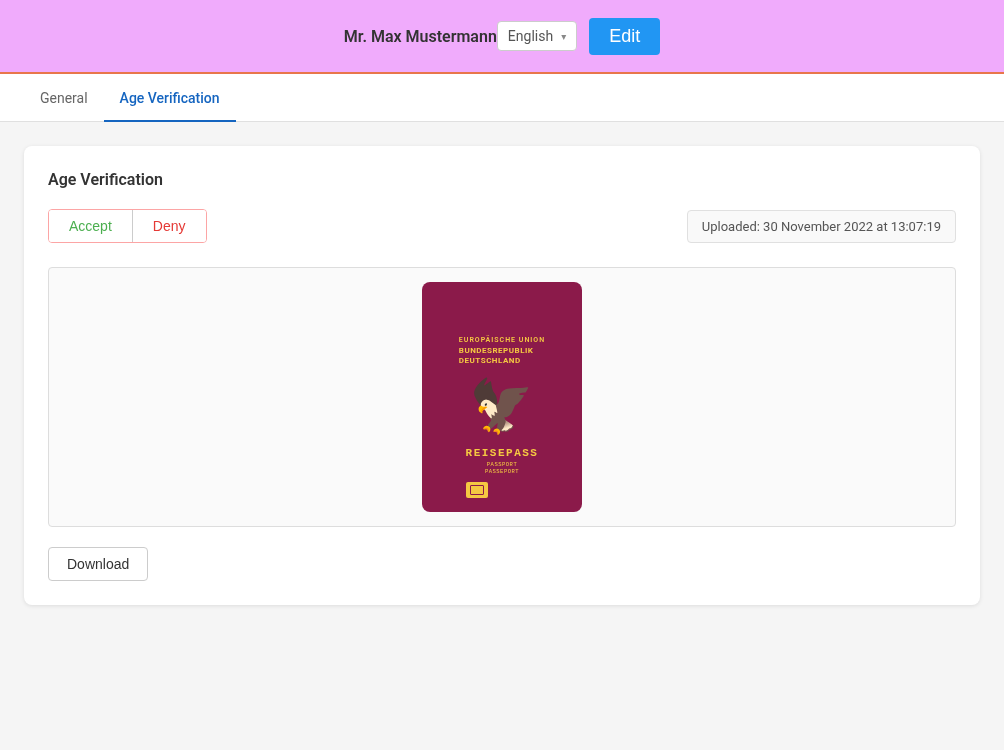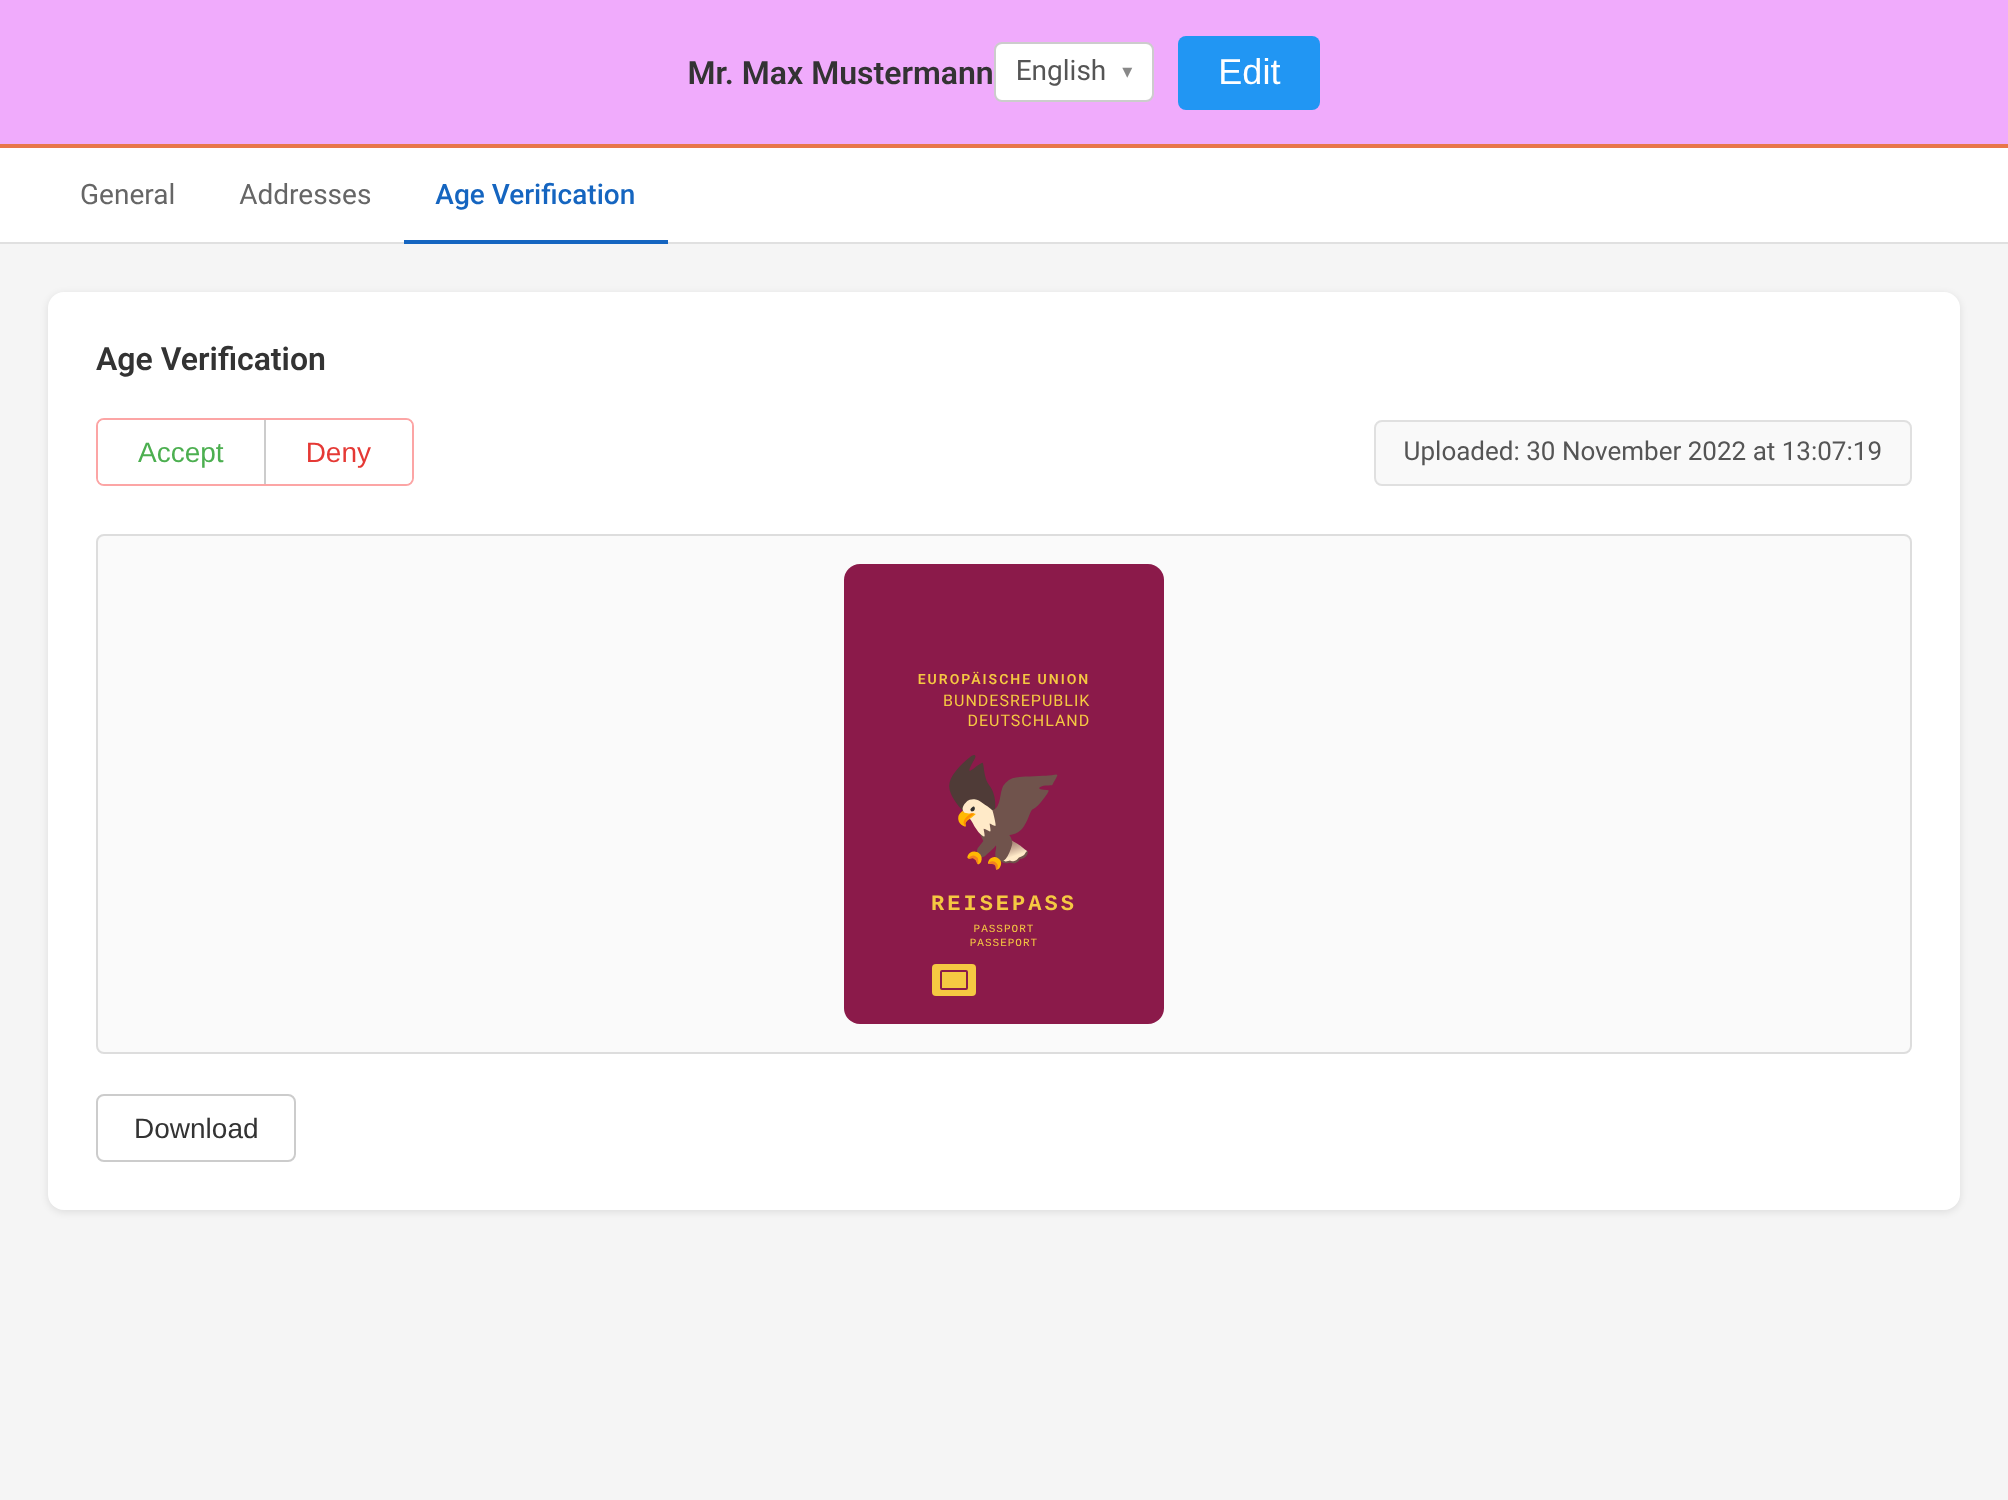--- a/index.html
+++ b/index.html
@@ -175,25 +175,25 @@
     .passport-eu {
       font-size: 7px;
       font-weight: 600;
       letter-spacing: 1px;
       color: #f5c842;
       margin-bottom: 2px;
       margin-top: 36px;
     }
     .passport-country {
       font-size: 8px;
-      font-weight: 400;
+      font-weight: 700;
       letter-spacing: 0.5px;
       color: #f5c842;
       line-height: 1.3;
-      text-align: right;
+      text-align: left;
     }
     .passport-emblem {
       font-size: 52px;
       line-height: 1;
       color: #f5c842;
     }
     .passport-footer {
       text-align: center;
       font-family: Liberation Mono, monospace;
     }
@@ -249,21 +249,20 @@
     <div class="language-select">
       <span>English</span>
       <span class="chevron">▾</span>
     </div>
     <button class="edit-button">Edit</button>
   </div>
 </div>
 
 <div class="tabs-bar">
   <span class="tab-item">General</span>
-  <span class="tab-item">Addresses</span>
   <span class="tab-item active">Age Verification</span>
 </div>
 
 <div class="main-content">
   <div class="card">
     <div class="card-title">Age Verification</div>
 
     
     <div class="verification-actions">
       <div class="action-buttons">

